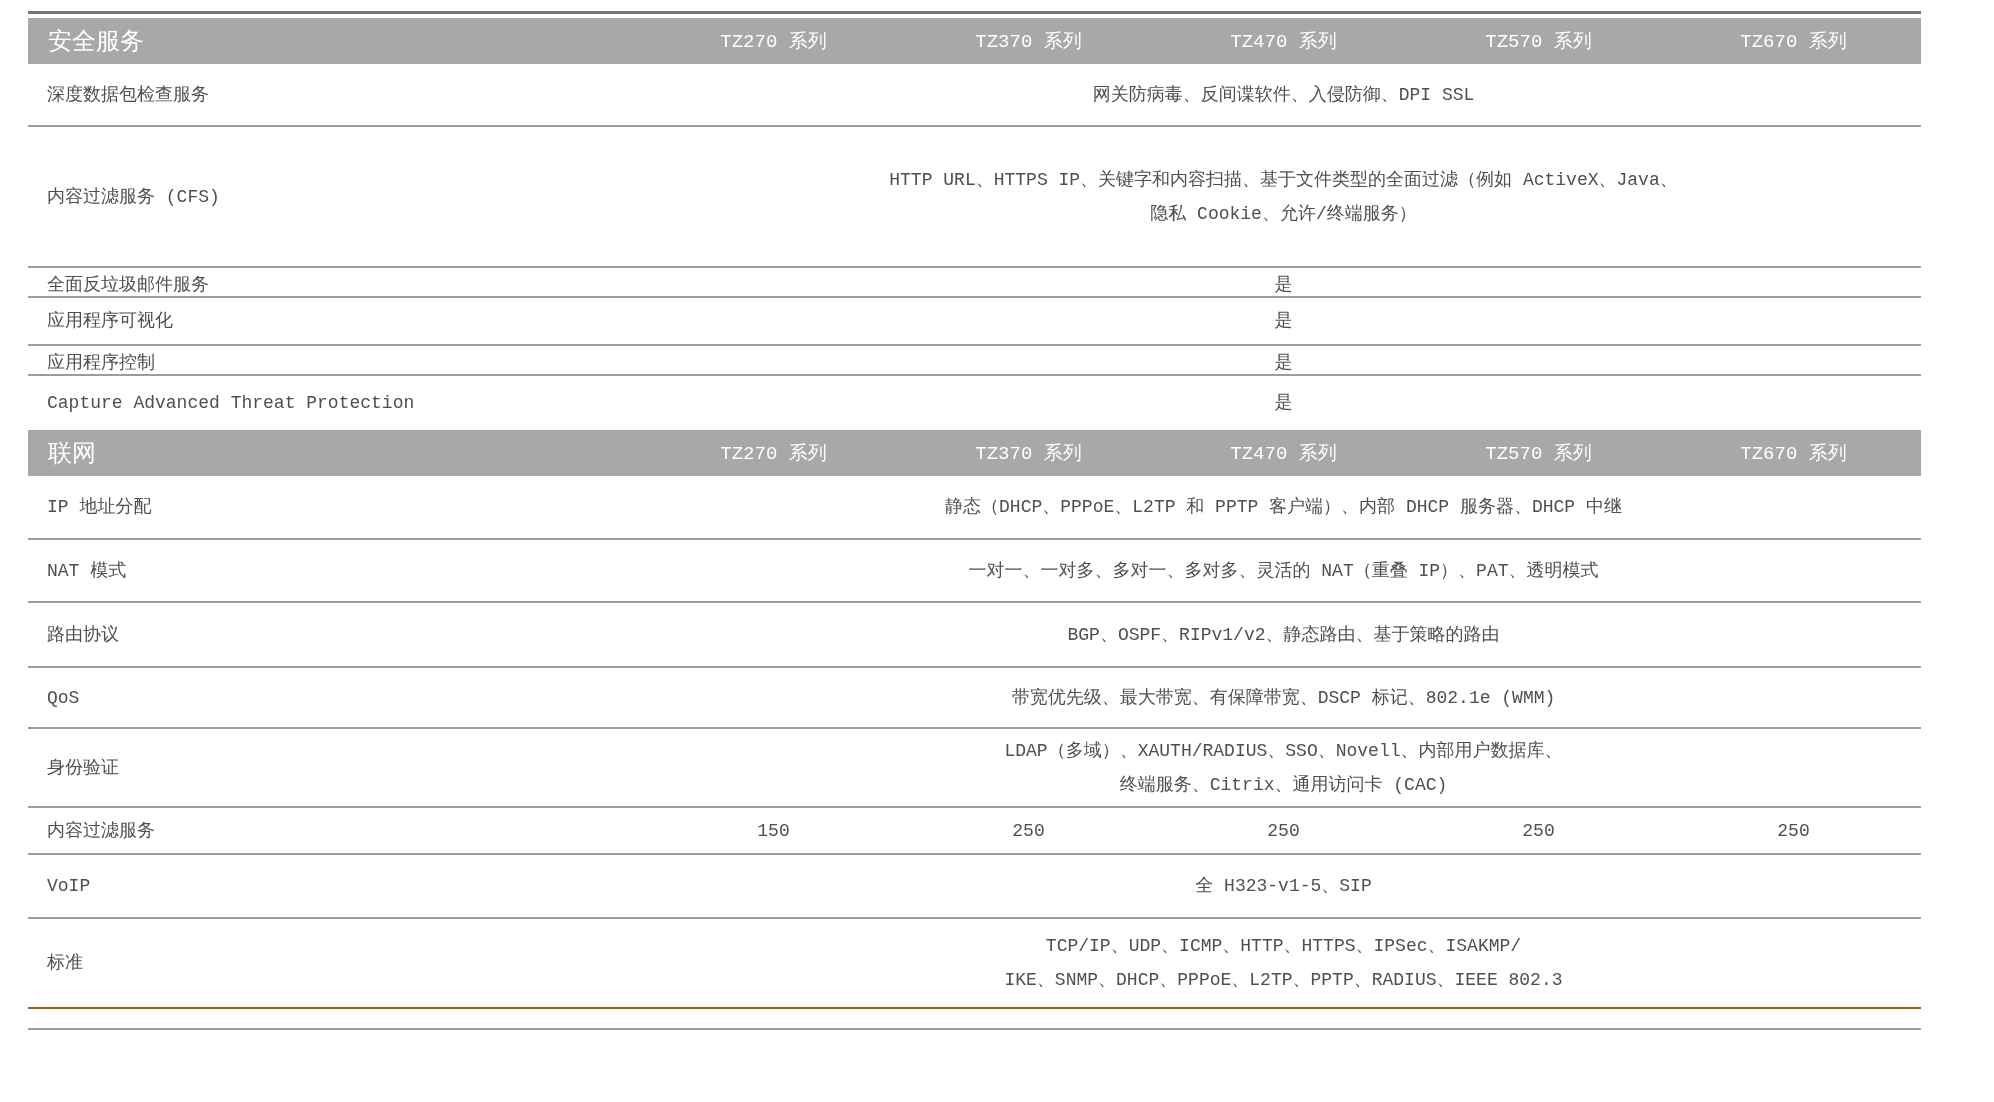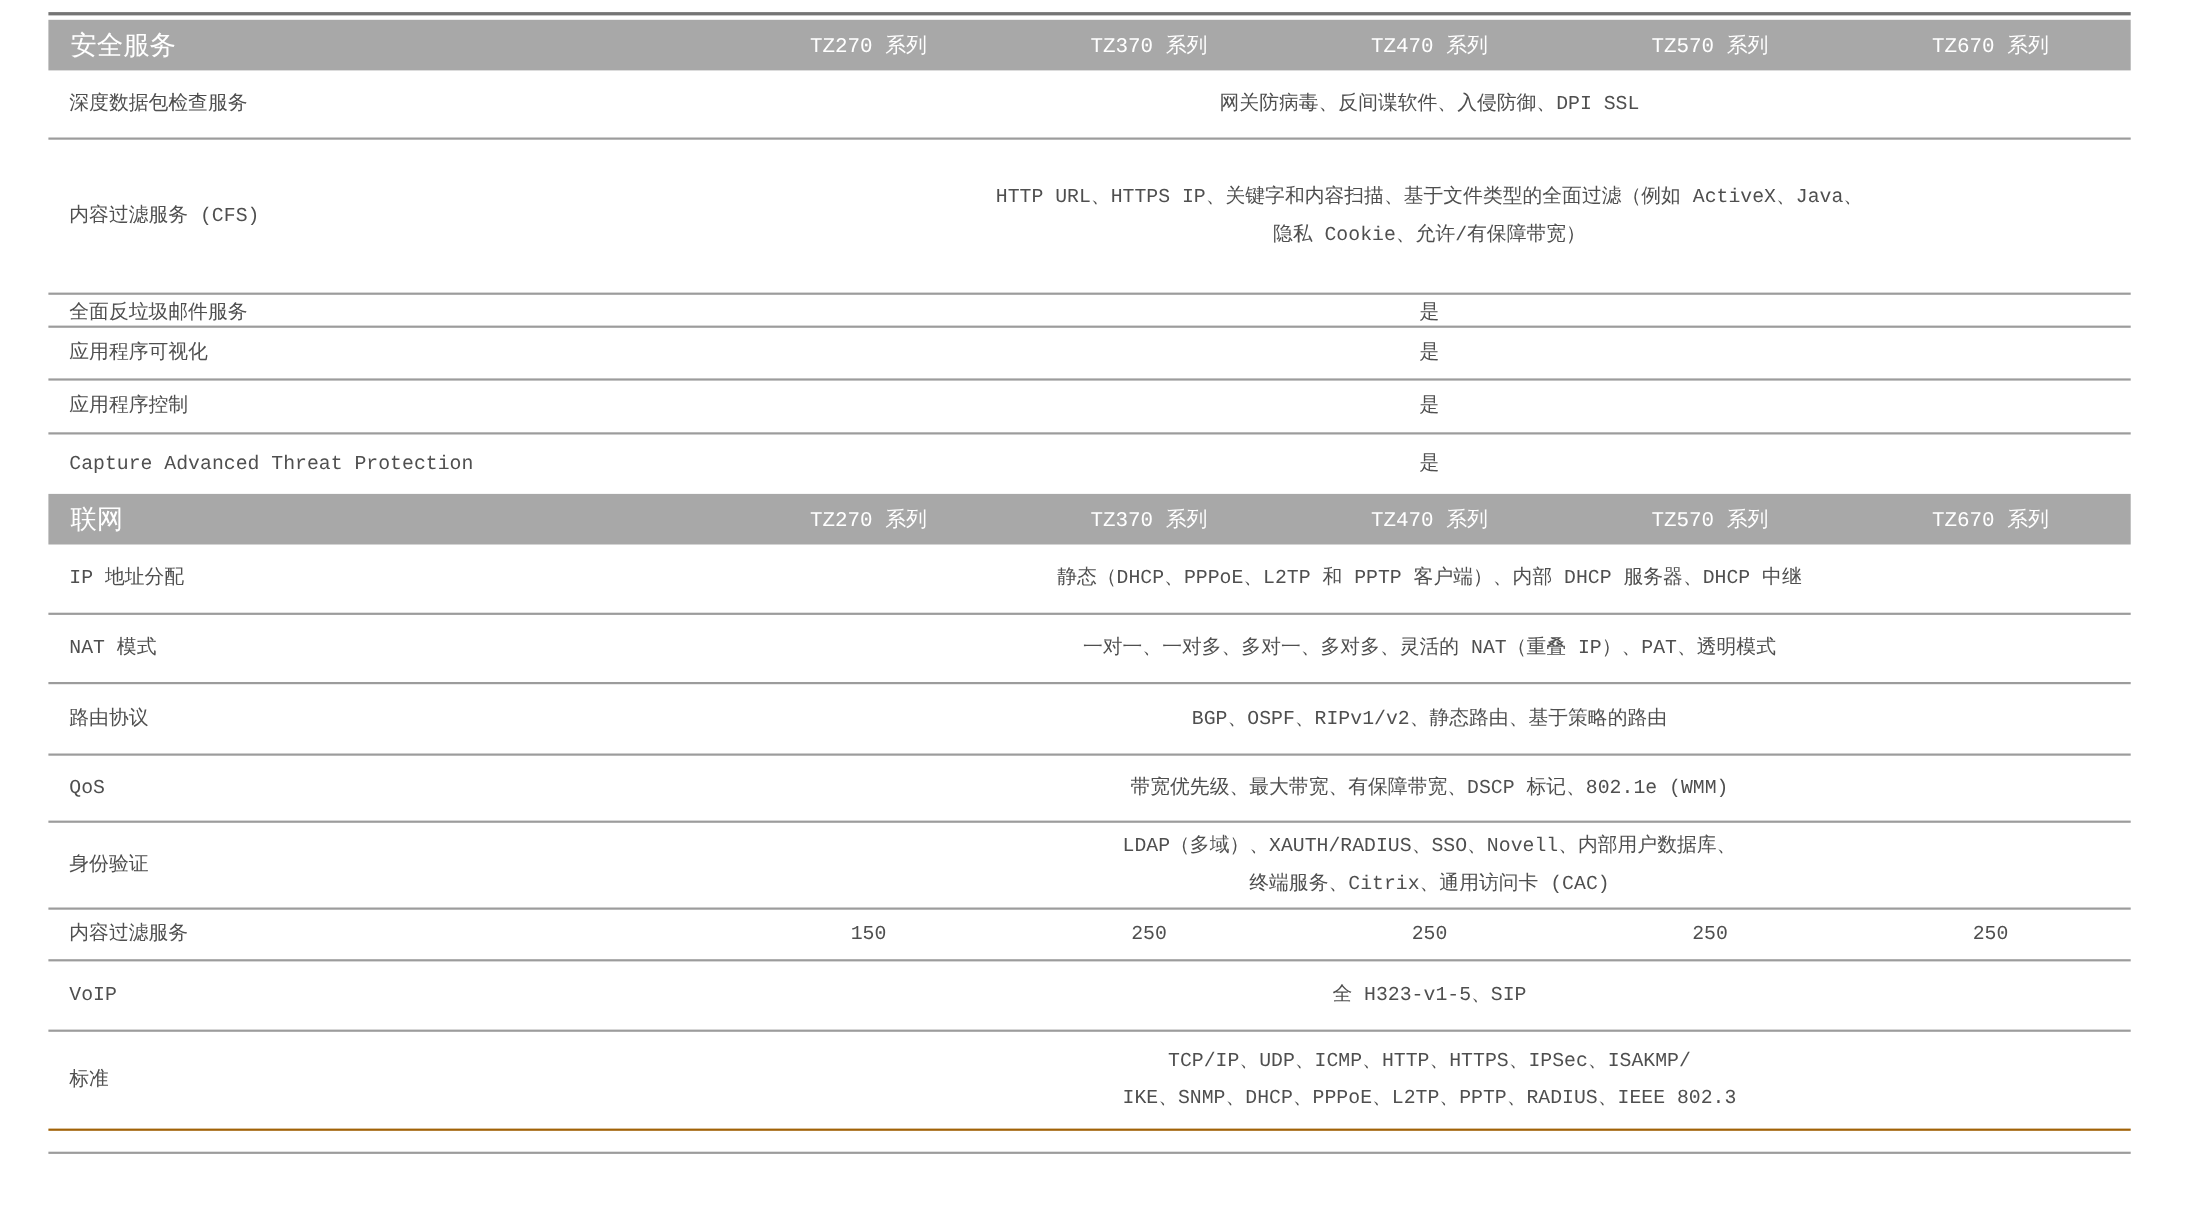--- a/index.html
+++ b/index.html
@@ -10,21 +10,21 @@
   body {
     width: 1994px;
     height: 1102px;
     position: relative;
     font-family: "Liberation Mono", "DejaVu Sans Mono", monospace;
     color: #4f4f4f;
     -webkit-font-smoothing: antialiased;
   }
   .spec-table {
     position: absolute;
-    left: 44px;
+    left: 28px;
     top: 11px;
     width: 1893px;
   }
   .top-rule {
     height: 0;
     border-top: 3px solid #757575;
     margin-bottom: 4px;
   }
   .section-bar {
     display: grid;
@@ -92,35 +92,35 @@
 
   <div class="row" style="height:63px">
     <div class="label">深度数据包检查服务</div>
     <div class="merged">网关防病毒、反间谍软件、入侵防御、DPI SSL</div>
   </div>
 
   <div class="row" style="height:141px">
     <div class="label">内容过滤服务 (CFS)</div>
     <div class="merged">
       <div>HTTP URL、HTTPS IP、关键字和内容扫描、基于文件类型的全面过滤（例如 ActiveX、Java、</div>
-      <div>隐私 Cookie、允许/有保障带宽）</div>
+      <div>隐私 Cookie、允许/终端服务）</div>
     </div>
   </div>
 
   <div class="row" style="height:30px">
     <div class="label">全面反垃圾邮件服务</div>
     <div class="merged">是</div>
   </div>
 
   <div class="row" style="height:48px">
     <div class="label">应用程序可视化</div>
     <div class="merged">是</div>
   </div>
 
-  <div class="row" style="height:49px">
+  <div class="row" style="height:30px">
     <div class="label">应用程序控制</div>
     <div class="merged">是</div>
   </div>
 
   <div class="row no-rule" style="height:54px">
     <div class="label">Capture Advanced Threat Protection</div>
     <div class="merged">是</div>
   </div>
 
   <div class="section-bar">

